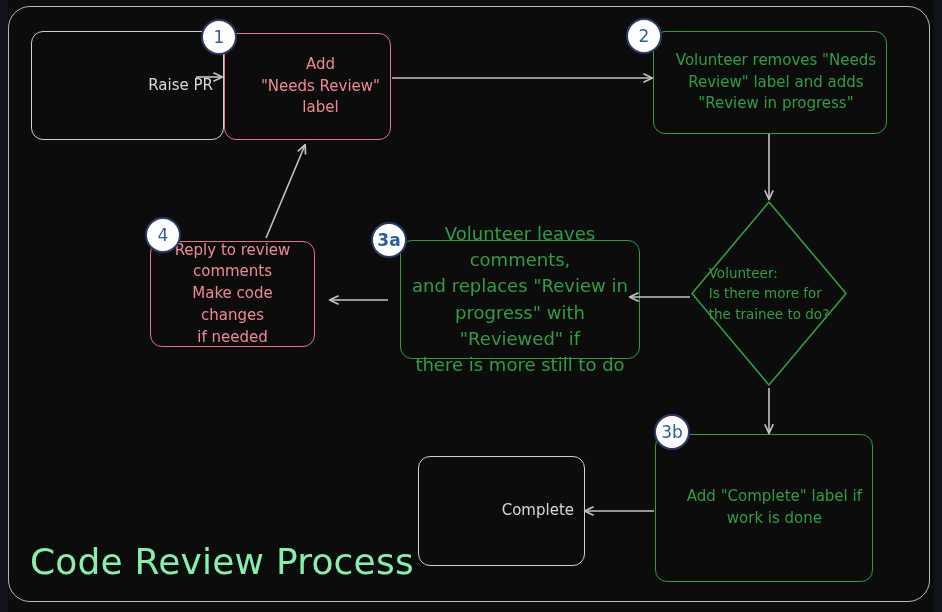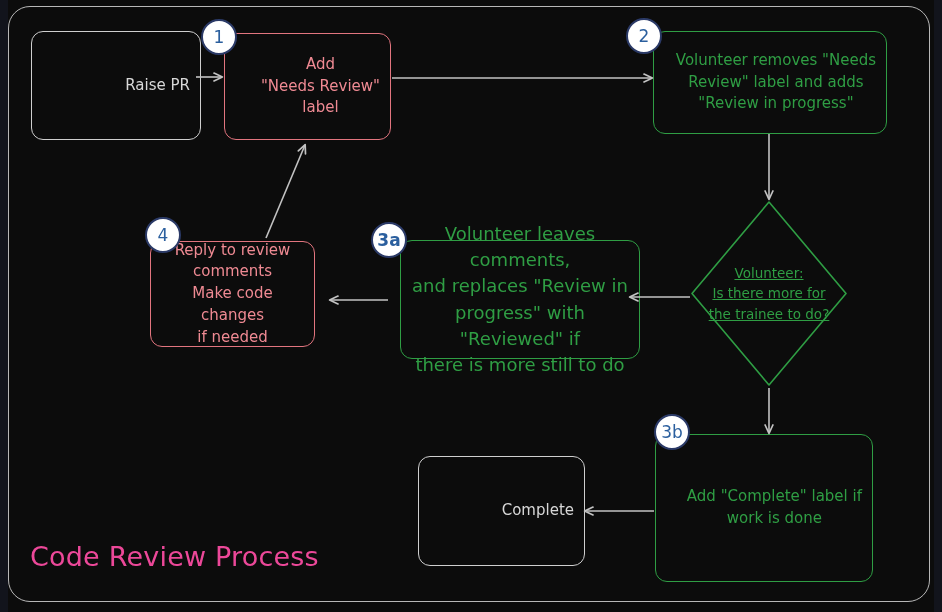--- a/index.html
+++ b/index.html
@@ -74,27 +74,25 @@
   }
   .diamond-label {
     position: absolute;
     left: 0;
     top: 0;
     width: 100%;
     height: 100%;
     display: flex;
     align-items: center;
     justify-content: center;
-    text-align: center;
     color: #2f9e44;
     font-size: 13.5px;
     line-height: 1.5;
     white-space: pre-line;
     pointer-events: none;
-    text-decoration: underline;
   }
 
   
   .badge {
     position: absolute;
     width: 36px;
     height: 36px;
     border-radius: 50%;
     background: #ffffff;
     border: 2.4px solid #2b3a67;
@@ -115,22 +113,22 @@
     width: 942px;
     height: 612px;
     pointer-events: none;
     z-index: 5;
   }
 
   #title {
     position: absolute;
     left: 30px;
     top: 541px;
-    font-size: 27px;
-    color: #ec4899;
+    font-size: 36px;
+    color: #86efac;
     letter-spacing: 0.2px;
   }
 </style>
 </head>
 <body>
 
 <div id="canvas">
 
   <div id="edge-left"></div>
   <div id="edge-right"></div>
@@ -156,21 +154,21 @@
       <path d="M769,388 L769,433"></path>
 
       <path d="M388,300 L330,300"></path>
 
       <path d="M266,238 L305,145"></path>
 
       <path d="M654,511 L585,511"></path>
     </g>
   </svg>
 
-  <div class="node" style="left:31px; top:31px; width:170px; height:109px;">
+  <div class="node" style="left:31px; top:31px; width:193px; height:109px;">
     <span class="txt">Raise PR</span>
   </div>
 
   <div class="node red" style="left:224px; top:33px; width:167px; height:107px;">
     <span class="txt">Add
 "Needs Review"
 label</span>
   </div>
 
   <div class="node green" style="left:653px; top:31px; width:234px; height:103px; font-size:15px;">

